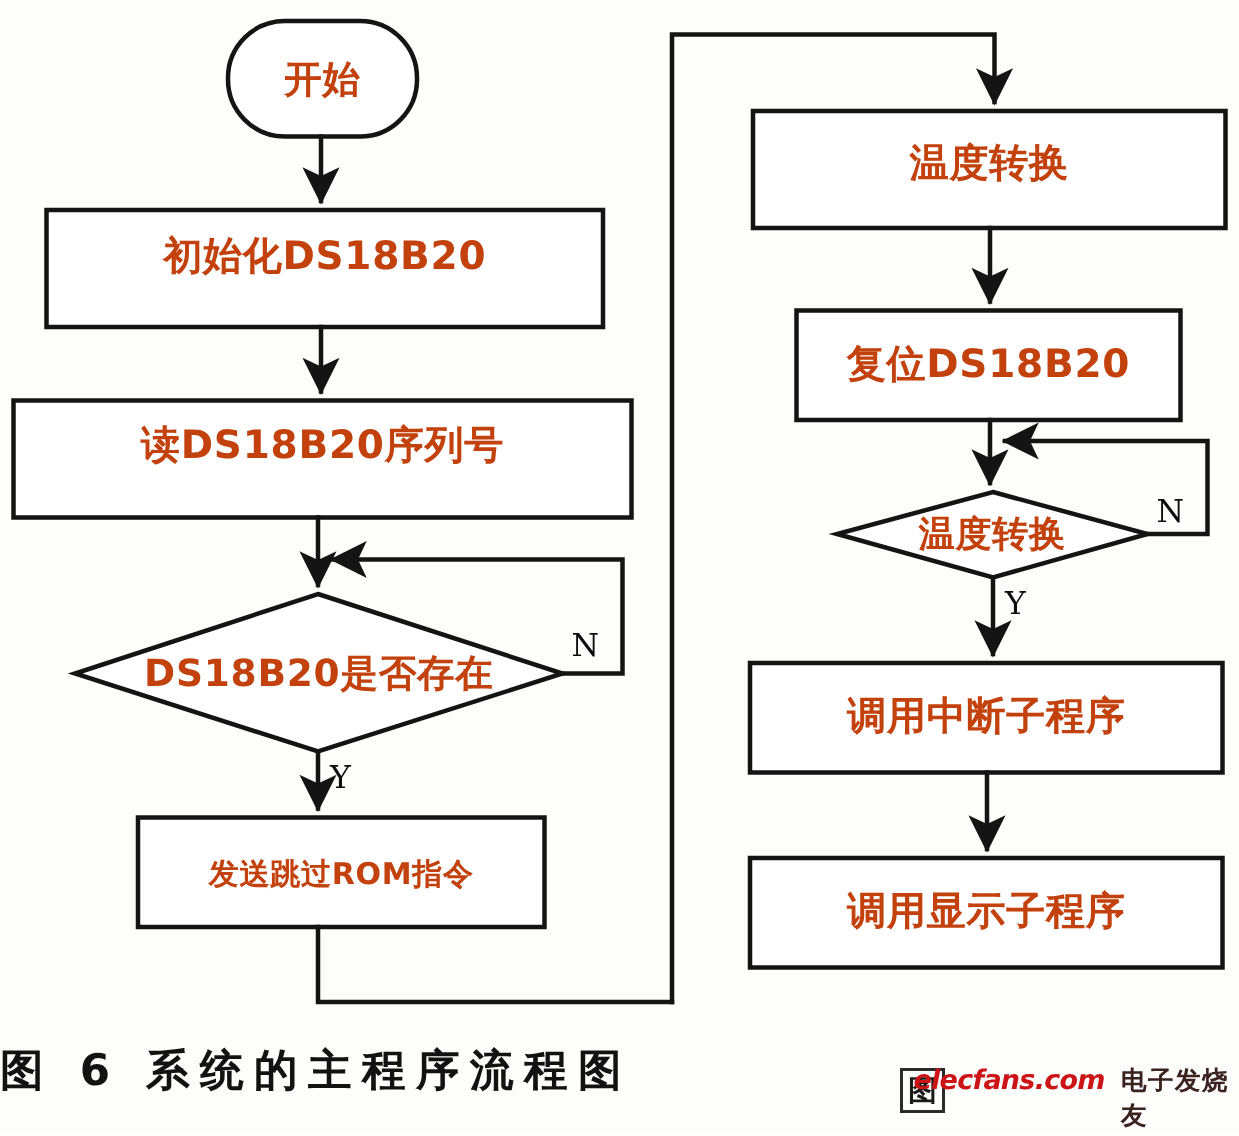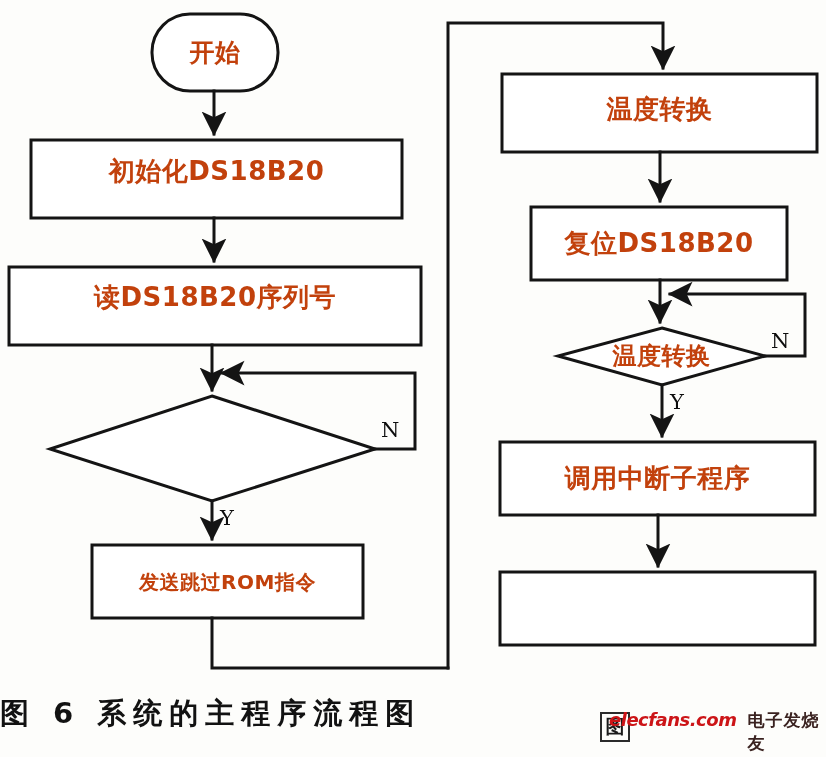--- a/index.html
+++ b/index.html
@@ -152,31 +152,33 @@
 
     </g>
   </svg>
 
   <div class="node-label" style="left:152px; top:14px; width:126px; height:77px; font-size:25px;">开始</div>
 
   <div class="node-label" style="left:31px; top:140px; width:371px; height:62px; font-size:26px;">初始化DS18B20</div>
 
   <div class="node-label" style="left:9px; top:267px; width:412px; height:60px; font-size:26px;">读DS18B20序列号</div>
 
+  <div class="node-label" style="left:50px; top:420px; width:325px; height:58px; font-size:25px;">DS18B20是否存在</div>
 
   <div class="node-label" style="left:92px; top:545px; width:271px; height:73px; font-size:20px;">发送跳过ROM指令</div>
 
   <div class="node-label" style="left:502px; top:74px; width:315px; height:70px; font-size:26px;">温度转换</div>
 
   <div class="node-label" style="left:531px; top:207px; width:256px; height:73px; font-size:26px;">复位DS18B20</div>
 
   <div class="node-label" style="left:558px; top:334px; width:207px; height:44px; font-size:24px;">温度转换</div>
 
   <div class="node-label" style="left:500px; top:442px; width:315px; height:73px; font-size:26px;">调用中断子程序</div>
 
+  <div class="node-label" style="left:500px; top:572px; width:315px; height:73px; font-size:26px;">调用显示子程序</div>
 
   <div class="branch-label" style="left:381px; top:418px;">N</div>
 
   <div class="branch-label" style="left:220px; top:506px;">Y</div>
 
   <div class="branch-label" style="left:771px; top:329px;">N</div>
 
   <div class="branch-label" style="left:670px; top:390px;">Y</div>
 
   <div id="caption">

